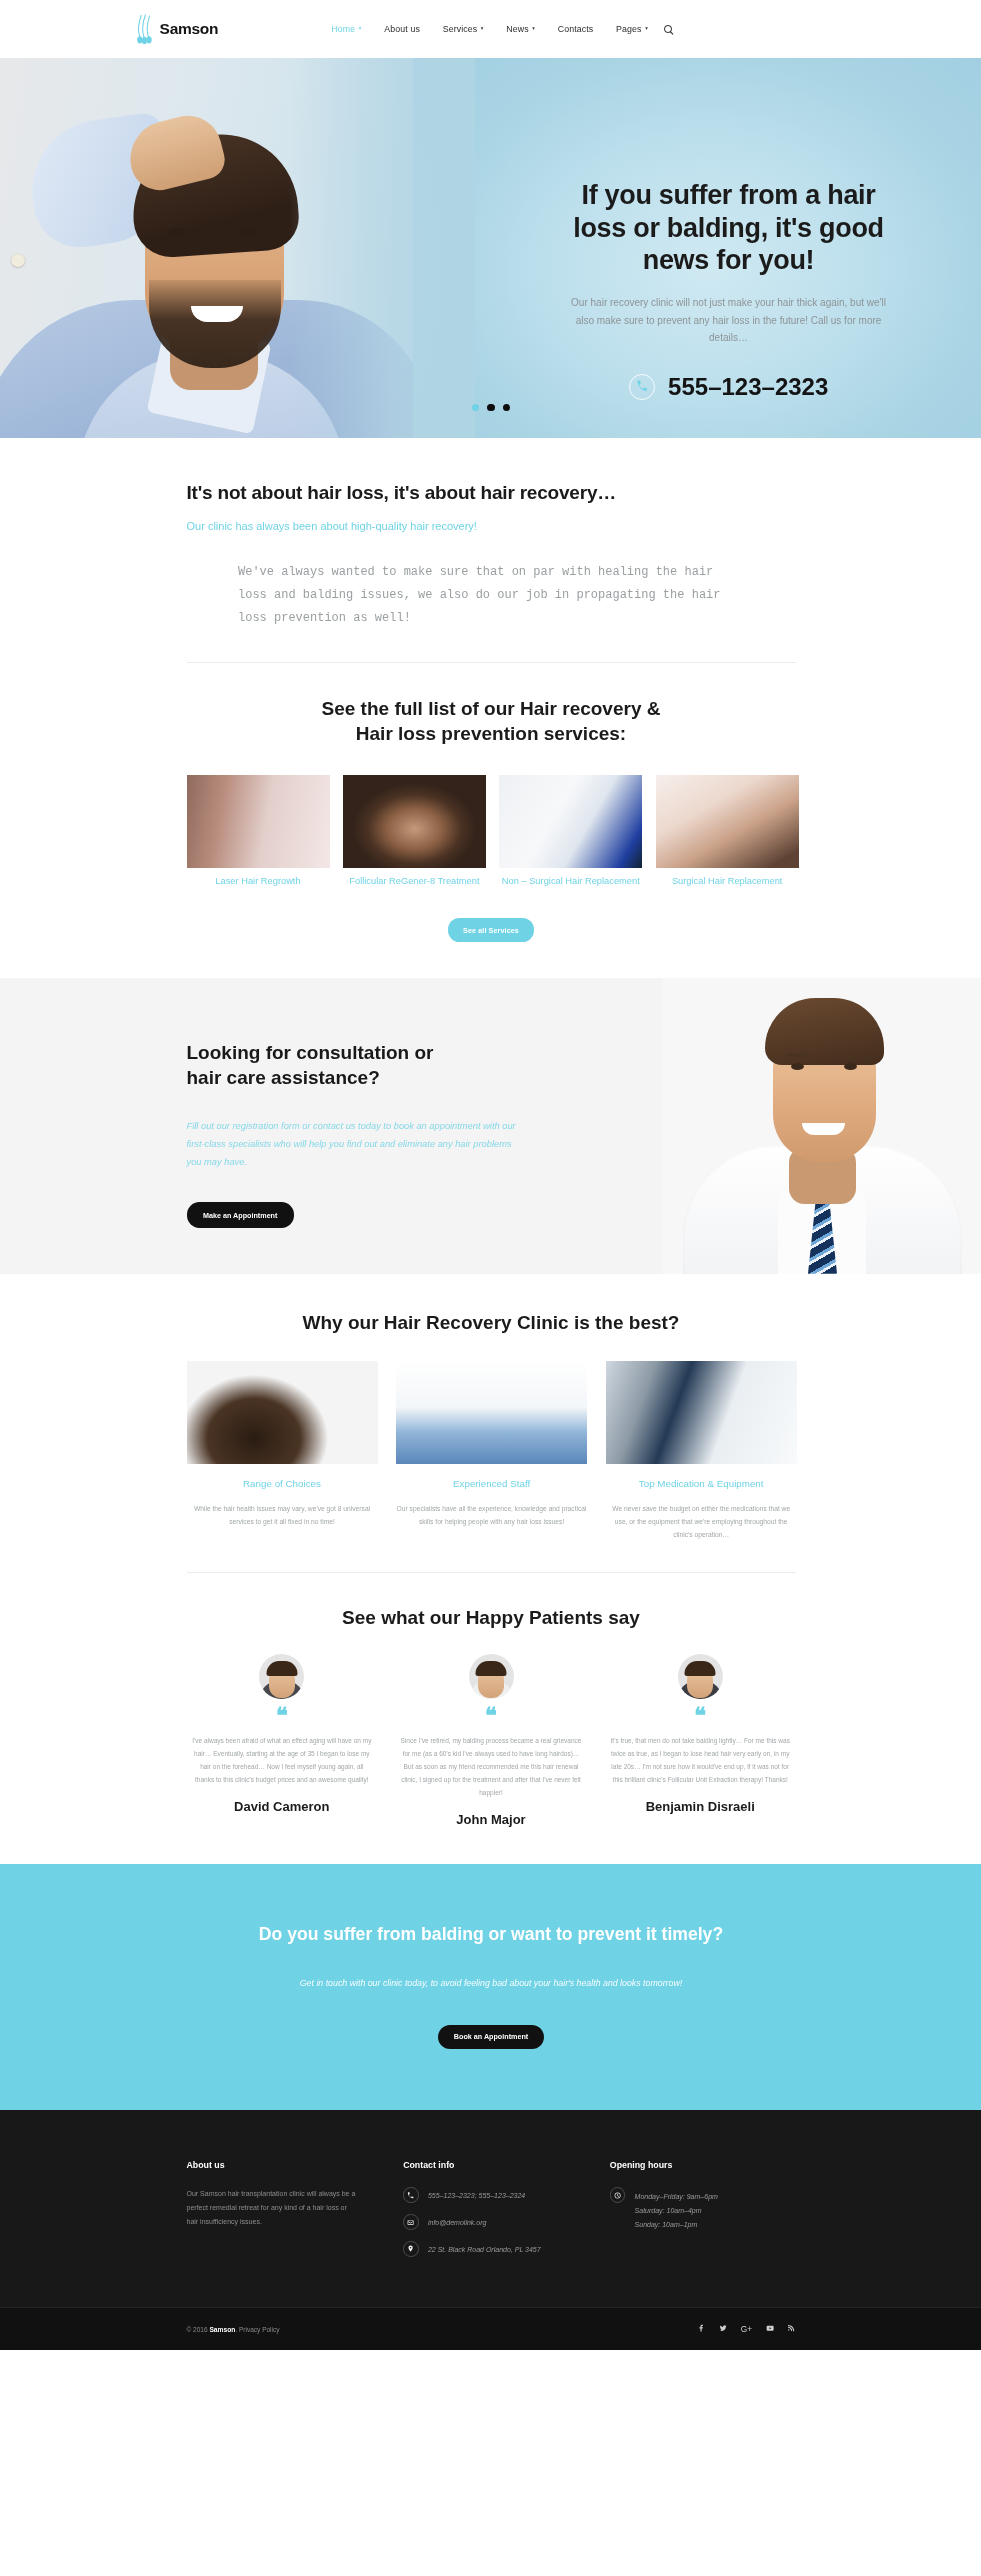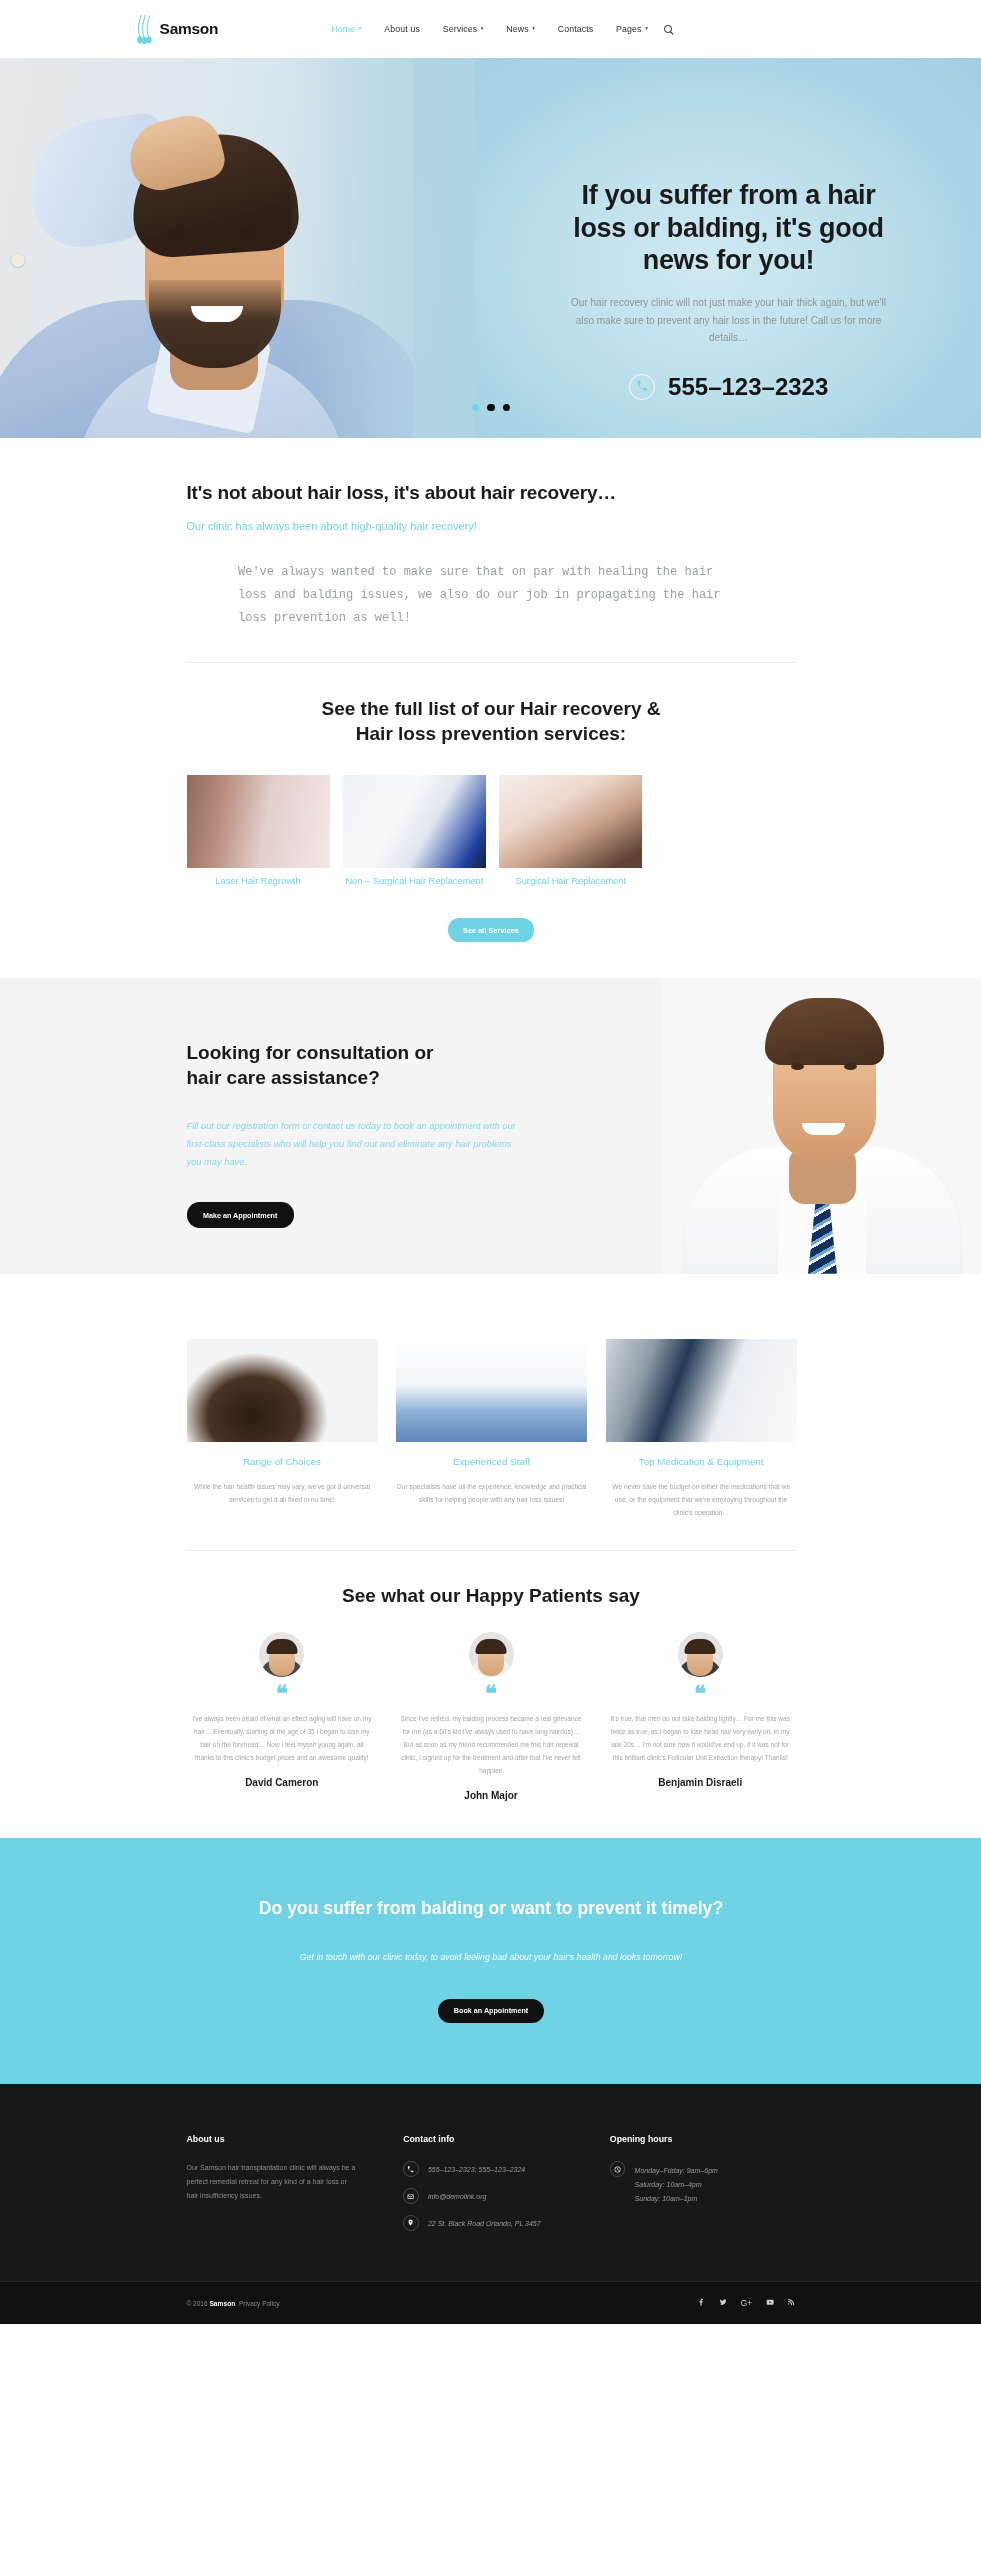--- a/index.html
+++ b/index.html
@@ -169,21 +169,21 @@
   .av-face{ position:absolute; left:50%; top:13.4px; transform:translateX(-50%);
     width:26px; height:31px; border-radius:13.4px 13.4px 12.4px 12.4px;
     background:linear-gradient(180deg,#eac5a1,#d3a277); }
   .av-hair{ position:absolute; left:50%; top:7.2px; transform:translateX(-50%);
     width:31px; height:15.5px; border-radius:15.5px 15.5px 3.1px 3.1px; background:#3a2718;}
   .av-body{ position:absolute; left:50%; bottom:0; transform:translateX(-50%);
     width:44px; height:17.6px; border-radius:20.7px 20.7px 0 0; background:#46484d;}
   .quote-mark{ margin:10.3px auto 0; color:#6fd3e5; font-size:22px; line-height:.6;
     font-family:"Liberation Serif", serif; font-weight:700; }
   .test-txt{ margin-top:11.4px; font-size:6.5px; line-height:2.0; color:#a2a7a9; padding:0 4.1px;}
-  .test-name{ margin-top:13.4px; font-size:10px; font-weight:700; color:#1b1b1b;}
+  .test-name{ margin-top:13.4px; font-size:13px; font-weight:700; color:#1b1b1b;}
 
   .sec-cta{ background:#6fd3e5; padding:60px 0 61px; text-align:center; }
   .cta-h{ font-size:17.6px; font-weight:700; color:#fff; }
   .cta-p{ margin-top:29px; font-size:8.8px; line-height:2.1; color:#ffffff; font-style:italic; opacity:.95;}
   .cta-btn{ margin-top:32px; display:inline-block; background:#111; color:#fff; border:none;
     cursor:pointer; font-size:7.2px; font-weight:700; padding:7.7px 15.5px; border-radius:12.4px;}
 
   footer.site-footer{ background:#181818; padding:50px 0 0; }
   .f-grid{ width:609px; margin:0 auto; display:flex; }
   .f-col.about{ width:217px; } .f-col.contact{ width:207px; } .f-col.hours{ width:186px; }
@@ -311,20 +311,24 @@
     <h2 class="svc-title">
       <span>See the full list of our Hair recovery &amp;</span><br>
       <span>Hair loss prevention services:</span>
     </h2>
     <div class="svc-grid">
       <div class="svc-card">
         <div class="svc-thumb" style="background:linear-gradient(100deg,#8f6a5c 0%,#b98d7e 25%,#e3cfcb 55%,#f3e7e6 100%);"></div>
         <div class="svc-cap">Laser Hair Regrowth</div>
       </div>
       <div class="svc-card">
+        <div class="svc-thumb" style="background:radial-gradient(62px 46px at 50% 58%, #c49a7c 0%, #8a5f43 45%, #4a3223 75%, #33231a 100%), #8e8e8e;"></div>
+        <div class="svc-cap">Follicular ReGener-8 Treatment</div>
+      </div>
+      <div class="svc-card">
         <div class="svc-thumb" style="background:linear-gradient(120deg,#eef1f4 0%,#f7f8fa 40%,#dfe6ee 60%,#1f3fa0 88%,#123 100%);"></div>
         <div class="svc-cap">Non – Surgical Hair Replacement</div>
       </div>
       <div class="svc-card">
         <div class="svc-thumb" style="background:linear-gradient(150deg,#f6efec 0%,#ecd8cd 35%,#caa188 60%,#5e4335 90%);"></div>
         <div class="svc-cap">Surgical Hair Replacement</div>
       </div>
     </div>
     <div class="svc-btn-row">
       <button class="btn-cyan">See all Services</button>
@@ -347,20 +351,21 @@
       <div class="doc-mouth"></div>
     </div>
     <div class="consult-inner">
       <h2 class="consult-h">Looking for consultation or hair care assistance?</h2>
       <p class="consult-p">Fill out our registration form or contact us today to book an appointment with our first-class specialists who will help you find out and eliminate any hair problems you may have.</p>
       <button class="btn-dark">Make an Appointment</button>
     </div>
   </section>
 
   <section class="sec-why">
+    <h2 class="why-title">Why our Hair Recovery Clinic is the best?</h2>
     <div class="why-grid">
       <div class="why-card">
         <div class="why-thumb" style="background:radial-gradient(103px 88px at 35% 75%, #2a1c12 0%, #4a3424 45%, #f4f4f4 72%), #f6f6f6;"></div>
         <div class="why-cap">Range of Choices</div>
         <div class="why-txt">While the hair health issues may vary, we've got 8 universal services to get it all fixed in no time!</div>
       </div>
       <div class="why-card">
         <div class="why-thumb" style="background:linear-gradient(180deg,#ffffff 0%,#f3f6f9 45%,#8fb4d8 70%,#5a86b8 100%);"></div>
         <div class="why-cap">Experienced Staff</div>
         <div class="why-txt">Our specialists have all the experience, knowledge and practical skills for helping people with any hair loss issues!</div>

